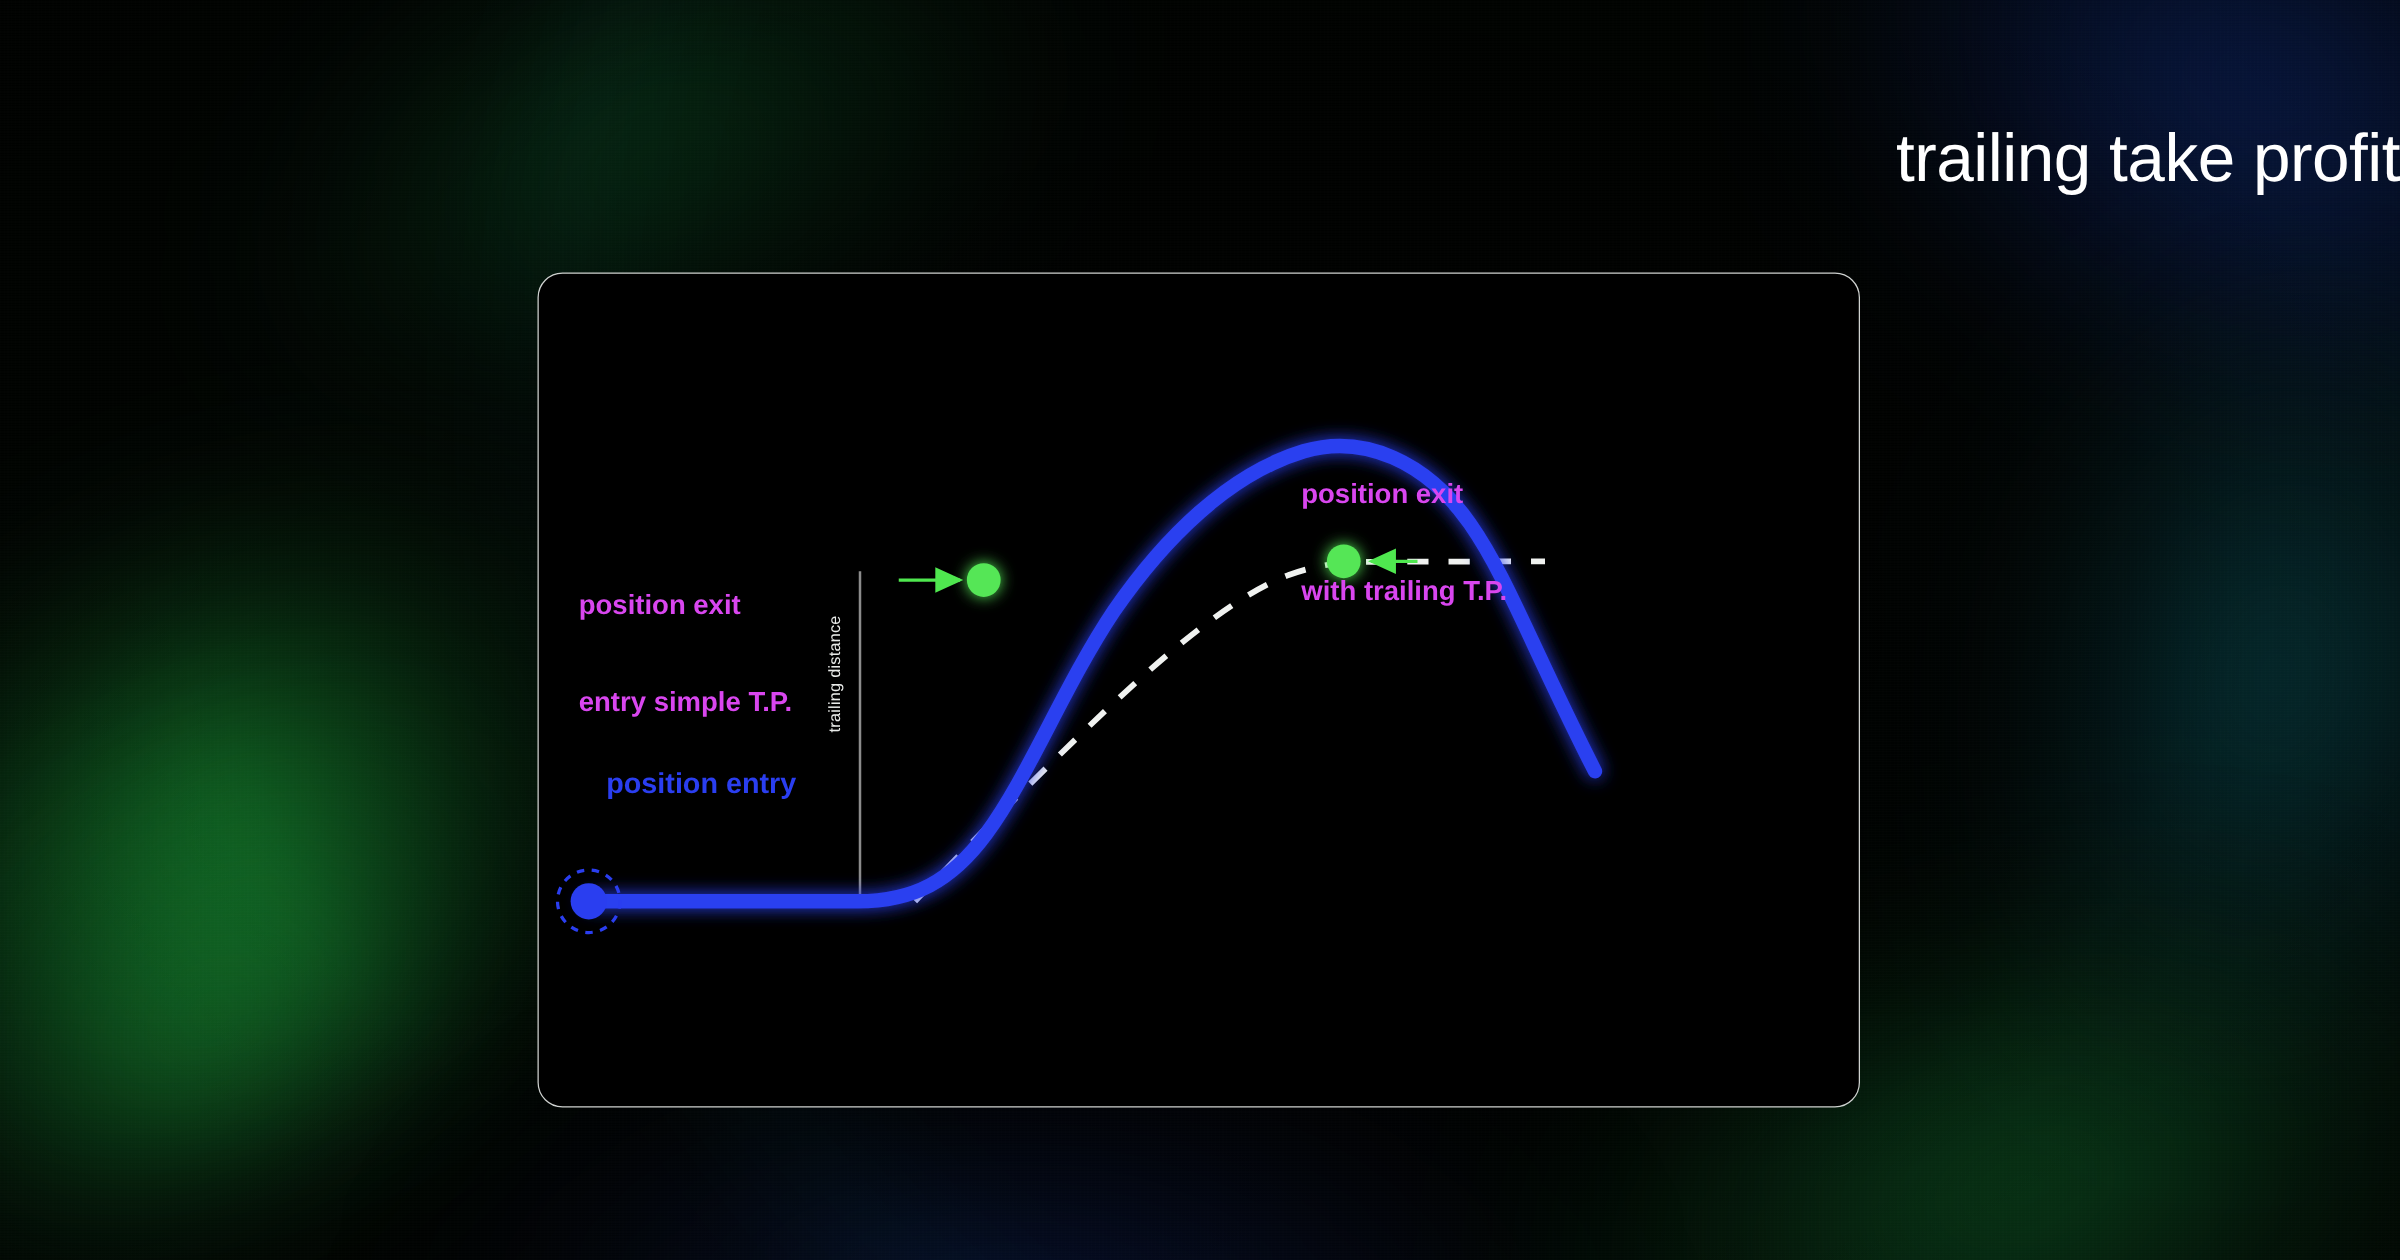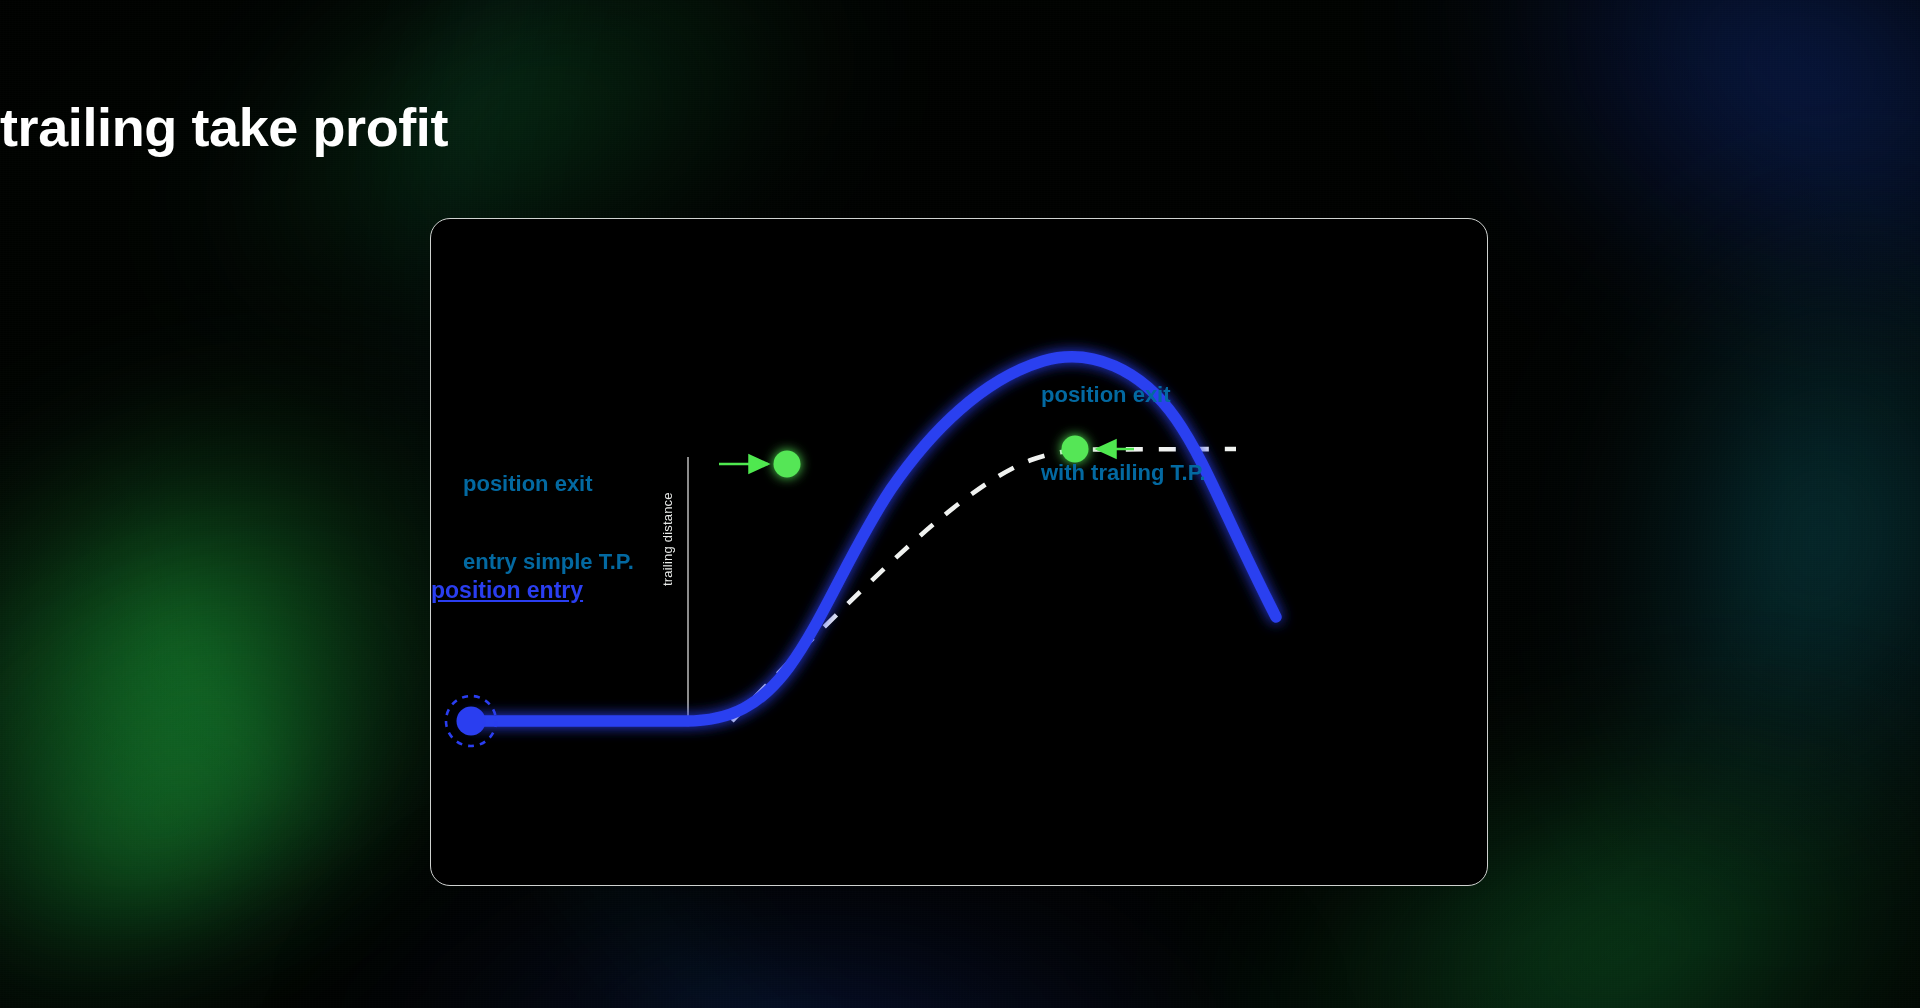--- a/index.html
+++ b/index.html
@@ -146,24 +146,24 @@
     background-image:
       repeating-linear-gradient(0deg, rgba(255,255,255,0.05) 0 1px, rgba(0,0,0,0) 1px 2px),
       repeating-linear-gradient(90deg, rgba(255,255,255,0.04) 0 1px, rgba(0,0,0,0) 1px 3px);
   }
 
   
   .page-title {
     position: absolute;
     left: 0; right: 0;
     top: 96px;
-    text-align: left;
+    text-align: right;
     color: #ffffff;
     font-size: 54px;
-    font-weight: 700;
+    font-weight: 400;
     letter-spacing: -0.4px;
     z-index: 5;
   }
 
   
   .chart-card {
     position: absolute;
     left: 430px;
     top: 218px;
     width: 1058px;
@@ -183,26 +183,26 @@
     display: block;
   }
 
   
   .ann {
     position: absolute;
     font-weight: 700;
     line-height: 1.18;
     white-space: pre;
   }
-  .ann-green { color: #0369a1; font-size: 22px; }
+  .ann-green { color: #d946ef; font-size: 22px; }
   .ann-blue  { color: #2a3ef0; font-size: 23px; }
 
   .ann-simple  { left: 32px;  top: 200px; text-align: left; }
   .ann-trailing{ left: 610px; top: 111px; text-align: left; }
-  .ann-entry   { left: 0px;   top: 358px; width: 260px; text-align: left; text-decoration: underline; }
+  .ann-entry   { left: 0px;   top: 394px; width: 260px; text-align: center; }
 
   .vlabel {
     position: absolute;
     color: #e9ebe9;
     font-size: 13px;
     font-weight: 400;
     letter-spacing: 0.2px;
     transform-origin: left bottom;
     transform: rotate(-90deg);
     white-space: nowrap;

